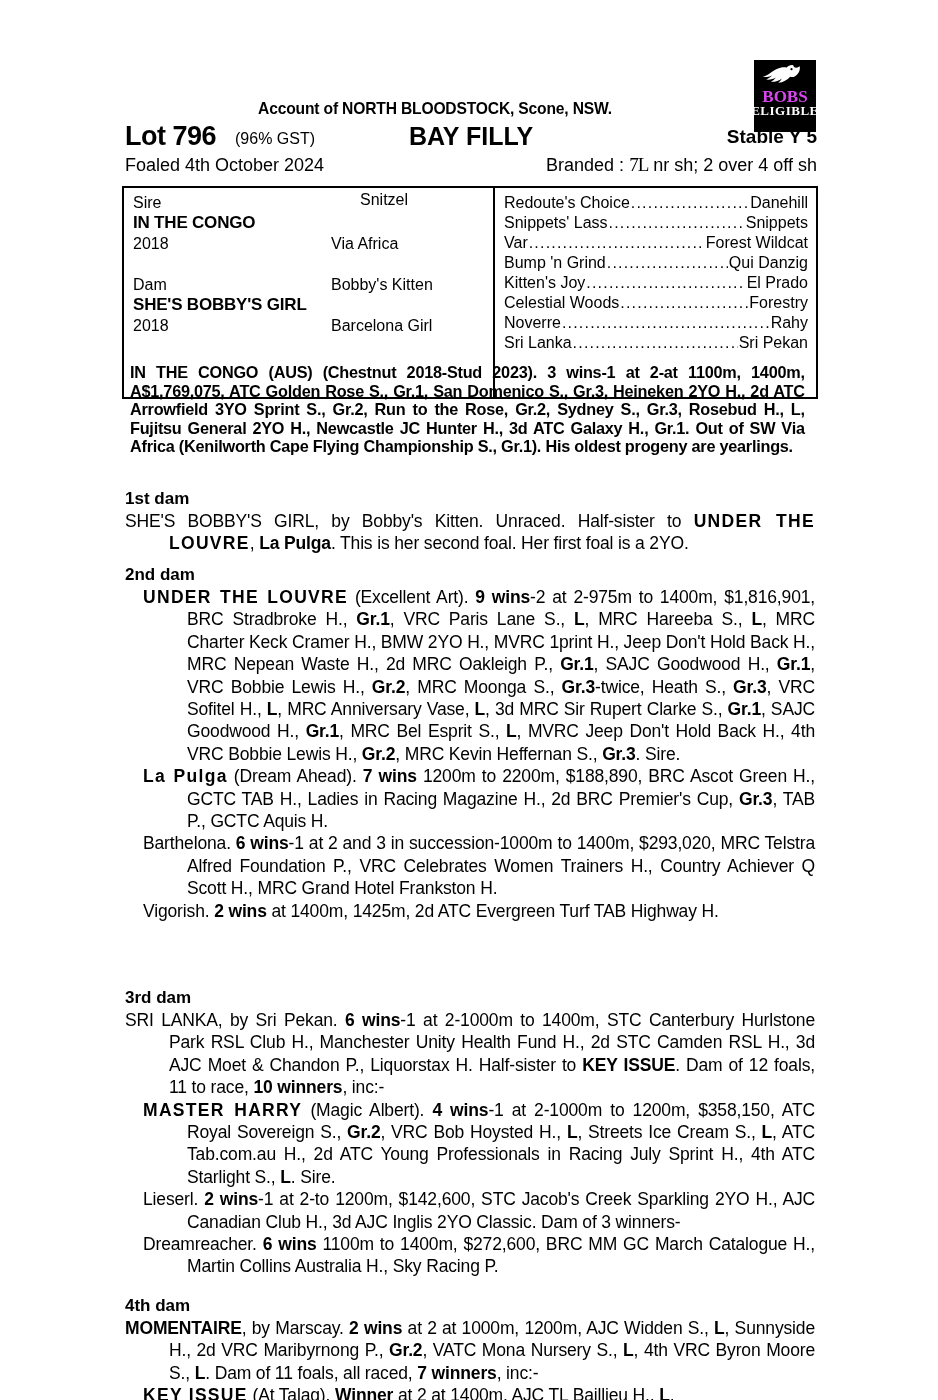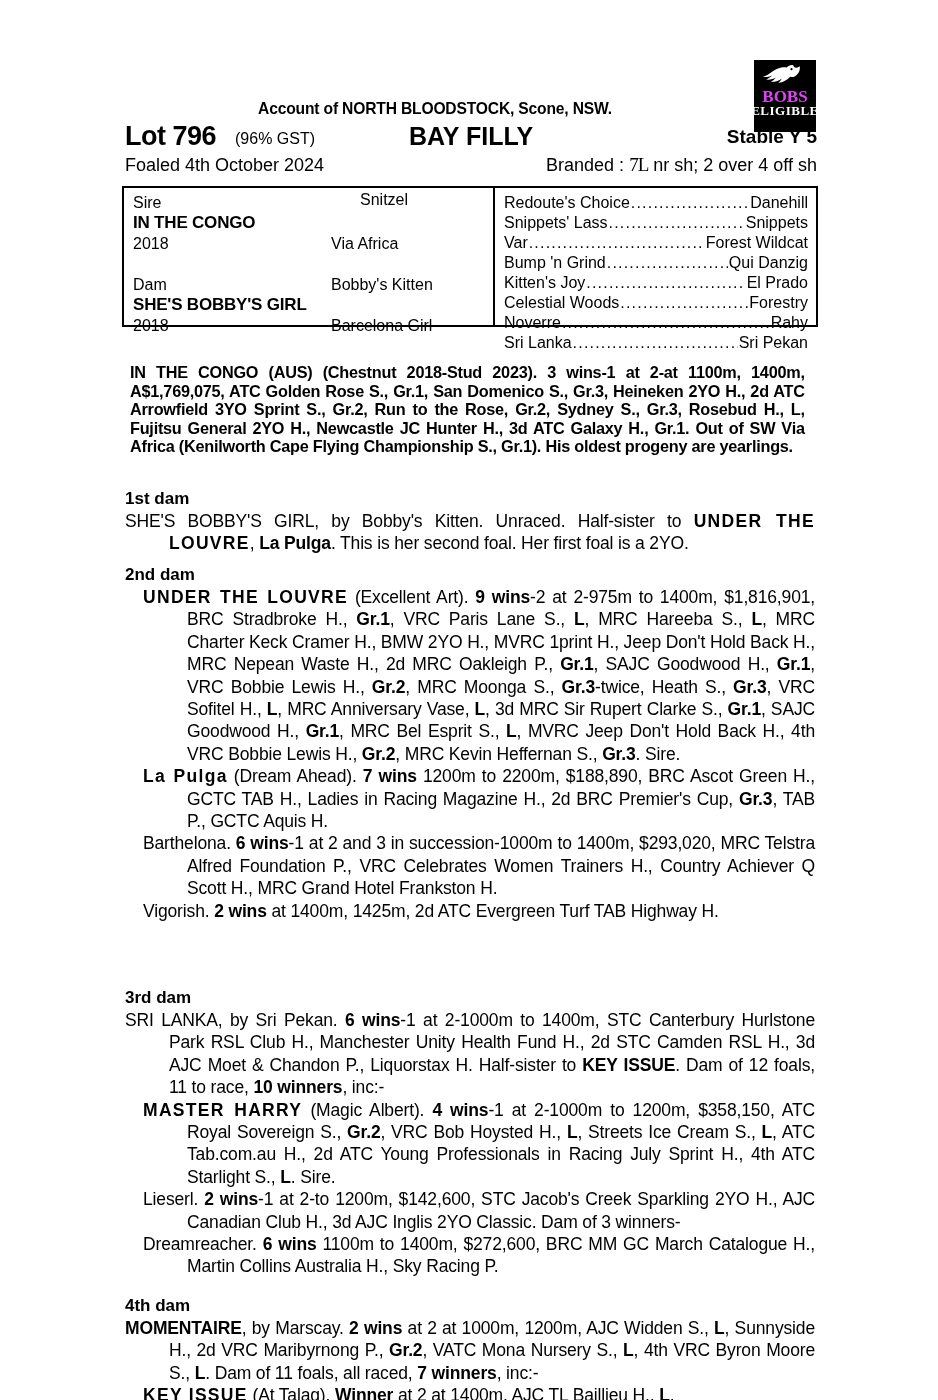--- a/index.html
+++ b/index.html
@@ -136,21 +136,21 @@
     font-weight: normal;
     letter-spacing: -1px;
   }
 
   
   .ped-table {
     position: absolute;
     left: 122px;
     top: 186px;
     width: 696px;
-    height: 141px;
+    height: 213px;
     border: 2px solid #000;
     box-sizing: border-box;
   }
   .ped-left {
     position: absolute;
     left: 0; top: 0;
     width: 371px;
     height: 100%;
     box-sizing: border-box;
     border-right: 2px solid #000;

